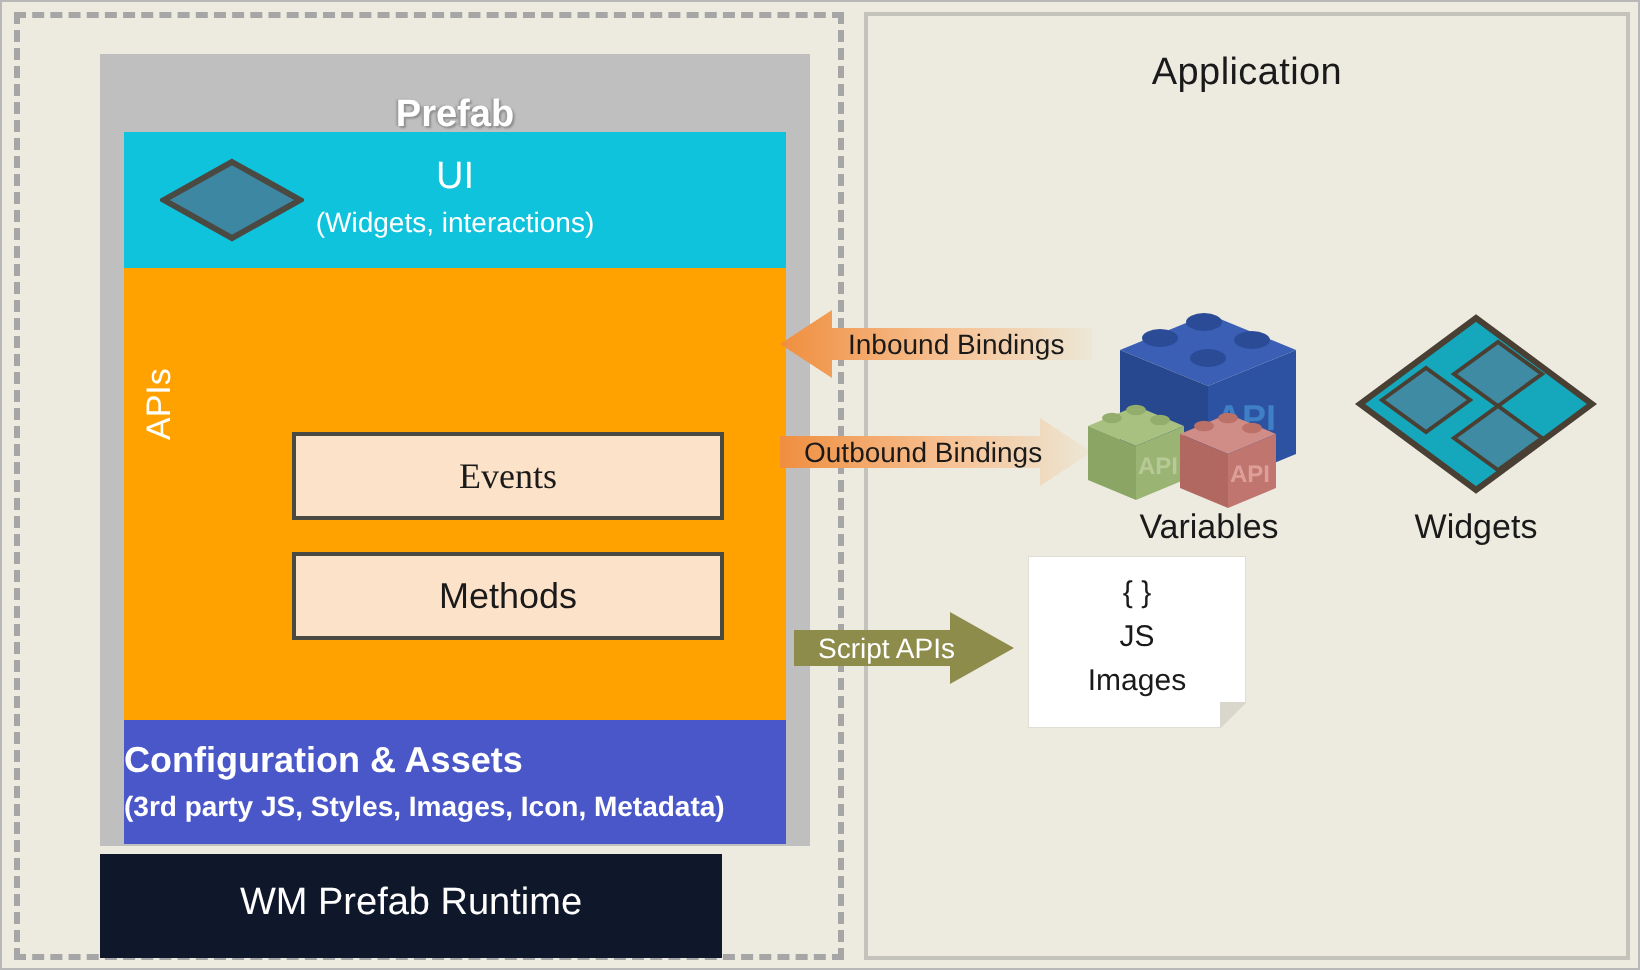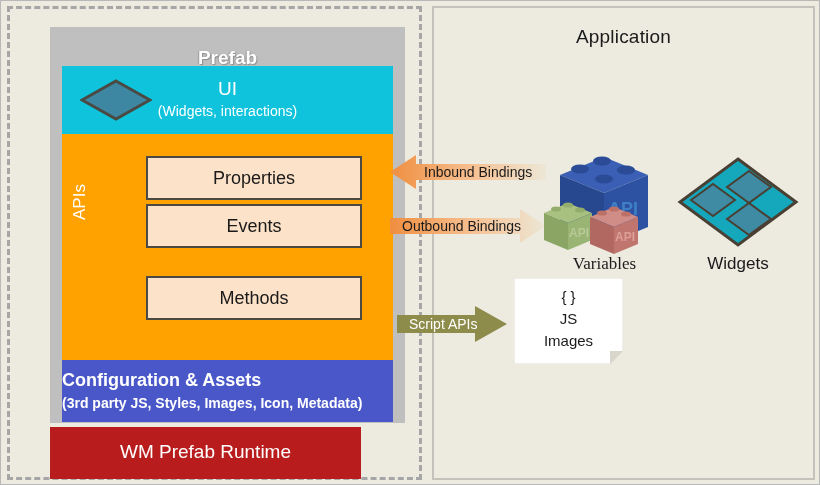--- a/index.html
+++ b/index.html
@@ -138,21 +138,21 @@
     background: #fce2c8;
     border: 2px solid #4a4a42;
     box-sizing: border-box;
     color: #1a1a1a;
     font-size: 18px;
     display: flex;
     align-items: center;
     justify-content: center;
   }
   #api-properties { top: 22px; }
-  #api-events     { top: 70px; }
+  #api-events     { top: 82px; font-family: Liberation Serif, serif; }
   #api-methods    { top: 142px; }
 
   #layer-config {
     top: 333px;
     height: 62px;
     background: #4a57c9;
   }
   #config-label {
     position: absolute;
     left: 0;
@@ -171,21 +171,21 @@
     font-size: 14px;
     font-weight: bold;
   }
 
   #runtime-box {
     position: absolute;
     left: 40px;
     top: 418px;
     width: 311px;
     height: 52px;
-    background: #b91c1c;
+    background: #0f172a;
   }
   #runtime-label {
     position: absolute;
     left: 0;
     top: 14px;
     width: 100%;
     text-align: center;
     color: #ffffff;
     font-size: 19px;
   }
@@ -225,21 +225,21 @@
     top: 8px;
     width: 100%;
     text-align: center;
     font-size: 15px;
     line-height: 22px;
     color: #1a1a1a;
   }
   #variables-icon { position: absolute; left: 541px; top: 152px; width: 125px; height: 105px; }
   #variables-label {
     position: absolute; left: 531px; top: 253px; width: 145px;
-    text-align: center; font-size: 17px; color: #1a1a1a; font-family: Liberation Serif, serif;
+    text-align: center; font-size: 17px; color: #1a1a1a;
   }
   #widgets-icon { position: absolute; left: 676px; top: 155px; width: 122px; height: 92px; }
   #widgets-label {
     position: absolute; left: 672px; top: 253px; width: 130px;
     text-align: center; font-size: 17px; color: #1a1a1a;
   }
 </style>
 </head>
 <body>
 
@@ -255,21 +255,20 @@
           <svg width="72" height="42" viewBox="0 0 72 42">
             <polygon points="36,2 70,21 36,40 2,21" fill="#3e87a3" stroke="#4a4a42" stroke-width="3"></polygon>
           </svg>
         </div>
         <div id="ui-label">UI</div>
         <div id="ui-sub">(Widgets, interactions)</div>
       </div>
 
       <div class="layer" id="layer-apis">
         <div id="apis-label">APIs</div>
-        <div class="api-item" id="api-properties">Properties</div>
         <div class="api-item" id="api-events">Events</div>
         <div class="api-item" id="api-methods">Methods</div>
       </div>
 
       <div class="layer" id="layer-config">
         <div id="config-label">Configuration &amp; Assets</div>
         <div id="config-sub">(3rd party JS, Styles, Images, Icon, Metadata)</div>
       </div>
     </div>
 

